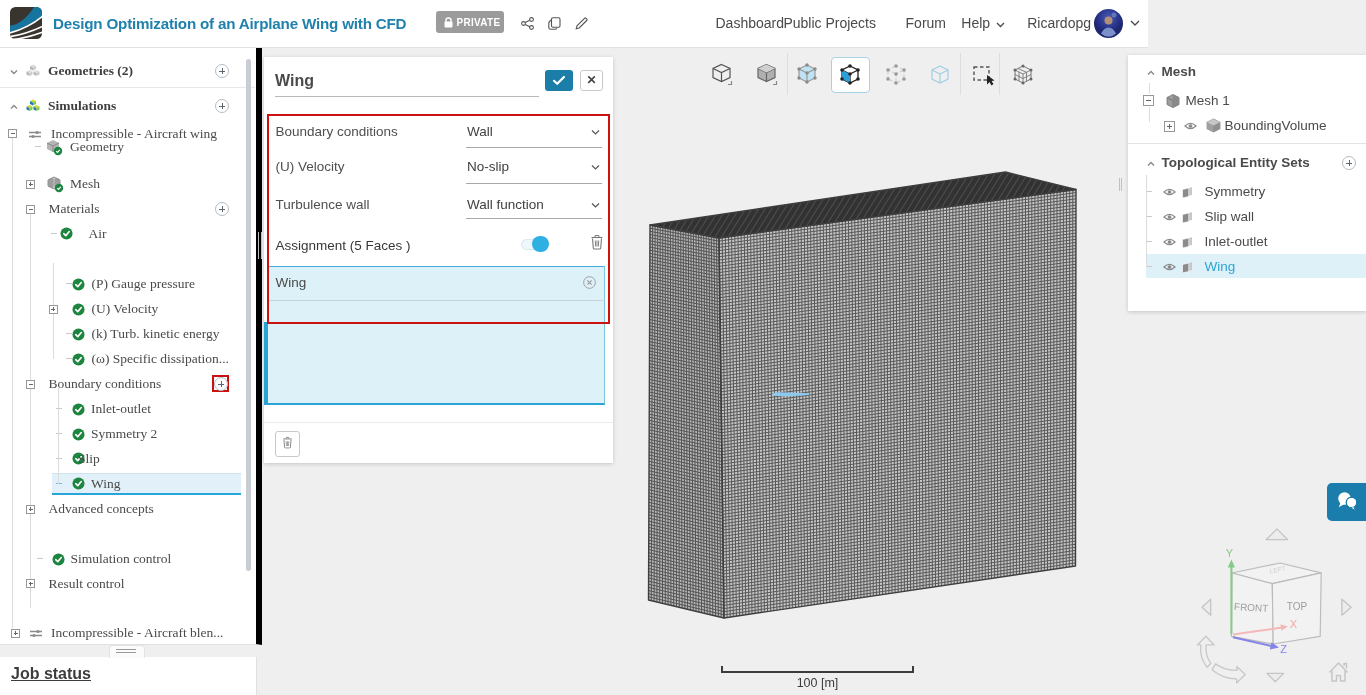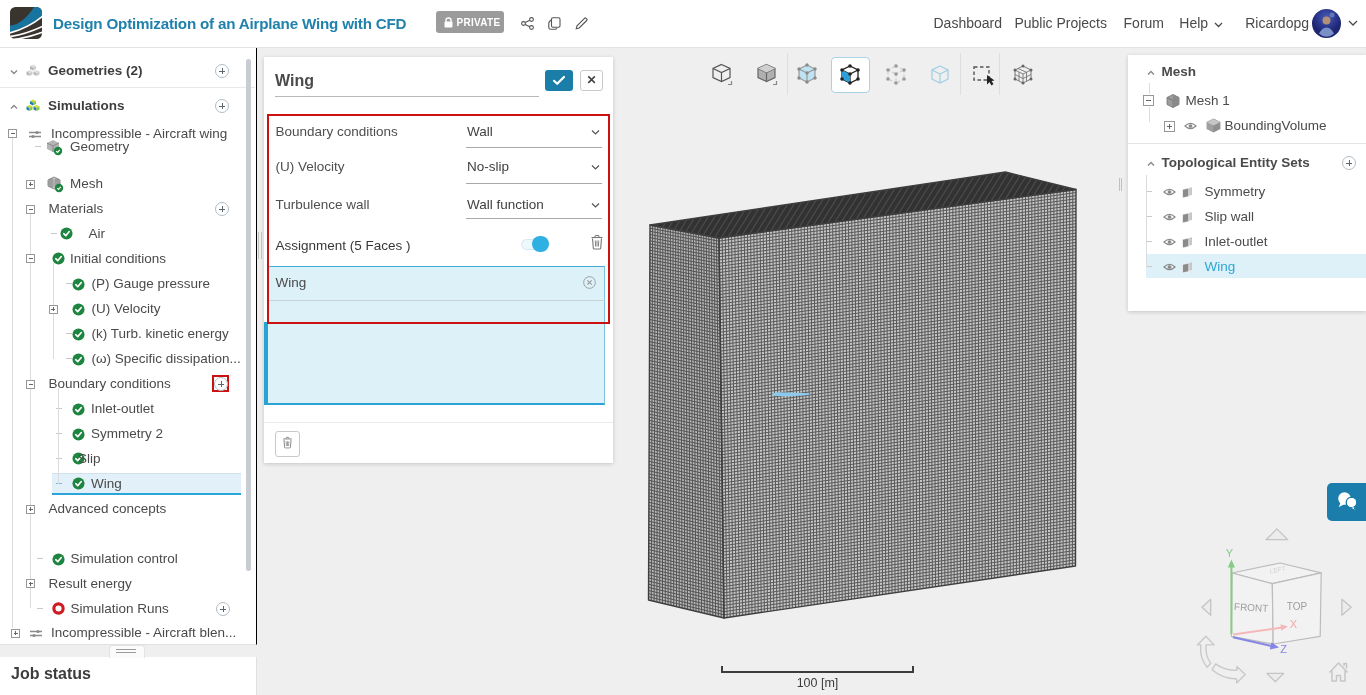--- a/index.html
+++ b/index.html
@@ -1,27 +1,27 @@
 <!DOCTYPE html>
 <html><head>
 <meta charset="utf-8">
 <style>
 html,body{margin:0;padding:0;}
 body{width:1366px;height:695px;overflow:hidden;font-family:"Liberation Sans",sans-serif;background:#efefef;position:relative;}
 
-#topbar{position:absolute;left:0;top:0;width:1366px;height:47px;background:#fff;border-bottom:1px solid #e2e2e2;z-index:30;}
+#topbar{position:absolute;left:0;top:0;width:1148px;height:47px;background:#fff;border-bottom:1px solid #e2e2e2;z-index:30;}
 #title{position:absolute;left:53px;top:15px;font-size:15.2px;font-weight:bold;color:#1f81ac;letter-spacing:-0.2px;}
 #badge{position:absolute;left:436px;top:11px;width:68px;height:22px;background:#9b9b9b;border-radius:3px;color:#fff;font-size:10.5px;font-weight:bold;text-align:center;line-height:22px;letter-spacing:0.5px;}
 .tbico{position:absolute;top:17px;width:13px;height:13px;}
 #nav{position:absolute;right:0;top:0;height:47px;font-size:14px;color:#4a4a4a;}
 .navitem{position:absolute;top:15px;white-space:nowrap;}
 
-#sidebar{position:absolute;left:0;top:47px;width:256px;height:597px;background:#fff;border-right:1px solid #000000;border-bottom:1px solid #e0e0e0;z-index:10;}
+#sidebar{position:absolute;left:0;top:47px;width:256px;height:597px;background:#fff;border-right:6px solid #000000;border-bottom:1px solid #e0e0e0;z-index:10;font-family:Liberation Serif, serif;}
 #jobstatus{position:absolute;left:0;top:657px;width:256px;height:38px;background:#fff;border-right:1px solid #e0e0e0;z-index:10;}
-#jobstatus span{position:absolute;left:11px;top:8px;font-size:16px;font-weight:bold;color:#3d3d3d;}
+#jobstatus span{position:absolute;left:11px;top:8px;font-size:16px;font-weight:bold;color:#3d3d3d;text-decoration:underline;}
 .row{position:absolute;left:0;width:256px;height:24px;line-height:24px;font-size:13.5px;color:#4a4a4a;white-space:nowrap;}
 .row b{font-weight:bold;color:#3e3e3e;}
 .rt{position:absolute;top:0;}
 .ebox{position:absolute;width:9px;height:9px;border:1px solid #979797;background:#fff;box-sizing:border-box;z-index:3;}
 .ebox:before{content:"";position:absolute;left:1.5px;top:3px;width:4px;height:1px;background:#666;}
 .ebox.plus:after{content:"";position:absolute;left:3px;top:1.5px;width:1px;height:4px;background:#666;}
 .dash{position:absolute;width:6px;height:1px;background:#c9c9c9;top:11px;}
 .vline{position:absolute;width:1px;background:#dcdcdc;z-index:1;}
 .eboxb{width:11px !important;height:11px !important;}
 .eboxb:before{left:2px !important;top:4px !important;width:5px !important;}
@@ -176,21 +176,21 @@
     </svg>
   <svg class="tbico" style="left:548px" viewBox="0 0 13 13">
       <rect x="3.5" y="0.8" width="8.5" height="9.5" rx="1.5" fill="none" stroke="#555" stroke-width="1.1"></rect>
       <path d="M3.5 2.6 L1.6 4.5 Q0.8 5.3 0.8 6.2 L0.8 10.4 Q0.8 12.2 2.6 12.2 L7 12.2 Q8.3 12.2 9 11.3" fill="none" stroke="#555" stroke-width="1.1"></path>
     </svg>
   <svg class="tbico" style="left:575px" viewBox="0 0 13 13">
       <path d="M1.2 11.8 L2 8.8 L9.5 1.3 Q10.3 0.5 11.1 1.3 L11.7 1.9 Q12.5 2.7 11.7 3.5 L4.2 11 Z" fill="none" stroke="#555" stroke-width="1.1"></path>
     </svg>
   <div id="nav">
     <span class="navitem" style="right:364px">Dashboard</span>
-    <span class="navitem" style="right:259px">Public Projects</span>
+    <span class="navitem" style="right:272px">Public Projects</span>
     <span class="navitem" style="right:202px">Forum</span>
     <span class="navitem" style="right:143px">Help <svg width="9" height="6" viewBox="0 0 9 6" style="margin-left:2px">
           <path d="M1 1 L4.5 4.5 L8 1" fill="none" stroke="#4a4a4a" stroke-width="1.3"></path>
         </svg></span>
     <span class="navitem" style="right:57px">Ricardopg</span>
     <svg style="position:absolute;right:25px;top:9px" width="29" height="29" viewBox="0 0 29 29">
         <defs>
           <radialGradient id="avg" cx="50%" cy="30%">
             <stop offset="0%" stop-color="#4a5ab2"></stop>
             <stop offset="60%" stop-color="#2c3a92"></stop>
@@ -407,27 +407,20 @@
       </svg>
       <span class="rt" style="left:88.5px">Air</span>
     </div>
 
   <div class="row" style="top:150px">
       <div class="ebox" style="left:26px;top:7.5px"></div>
       <span class="rt" style="left:48.5px">Materials</span>
       <div class="plusc" style="left:215px;top:5px"></div>
     </div>
 
-  <div class="row" style="top:199.5px">
-      <div class="ebox" style="left:26px;top:7.5px"></div>
-      <svg class="i" style="left:51.5px;top:5.5px" width="13" height="13">
-        <use href="#chk"></use>
-      </svg>
-      <span class="rt" style="left:70px">Initial conditions</span>
-    </div>
 
   <div class="row" style="top:225px">
       <div class="dash" style="left:65.5px"></div>
       <svg class="i" style="left:71.5px;top:5.5px" width="13" height="13">
         <use href="#chk"></use>
       </svg>
       <span class="rt" style="left:91.5px">(P) Gauge pressure</span>
     </div>
 
   <div class="row" style="top:250px">
@@ -502,31 +495,23 @@
   <div class="row" style="top:500px">
       <div class="dash" style="left:37px"></div>
       <svg class="i" style="left:51.5px;top:5.5px" width="13" height="13">
         <use href="#chk"></use>
       </svg>
       <span class="rt" style="left:70.5px">Simulation control</span>
     </div>
 
   <div class="row" style="top:524.5px">
       <div class="ebox plus" style="left:26px;top:7.5px"></div>
-      <span class="rt" style="left:48.5px">Result energy</span>
-    </div>
-
-  <div class="row" style="top:549.5px">
-      <div class="dash" style="left:37px"></div>
-      <svg class="i" style="left:51.5px;top:5.5px" width="13" height="13">
-        <use href="#redo"></use>
-      </svg>
-      <span class="rt" style="left:70.5px">Simulation Runs</span>
-      <div class="plusc" style="left:216px;top:5px"></div>
-    </div>
+      <span class="rt" style="left:48.5px">Result control</span>
+    </div>
+
 
   <div class="row" style="top:574px">
       <div class="ebox plus" style="left:11px;top:7.5px"></div>
       <svg class="i" style="left:29px;top:8px" width="14" height="9">
         <use href="#eqic"></use>
       </svg>
       <span class="rt" style="left:51px">Incompressible - Aircraft blen...</span>
     </div>
 
   <div id="sb-scroll"></div>

